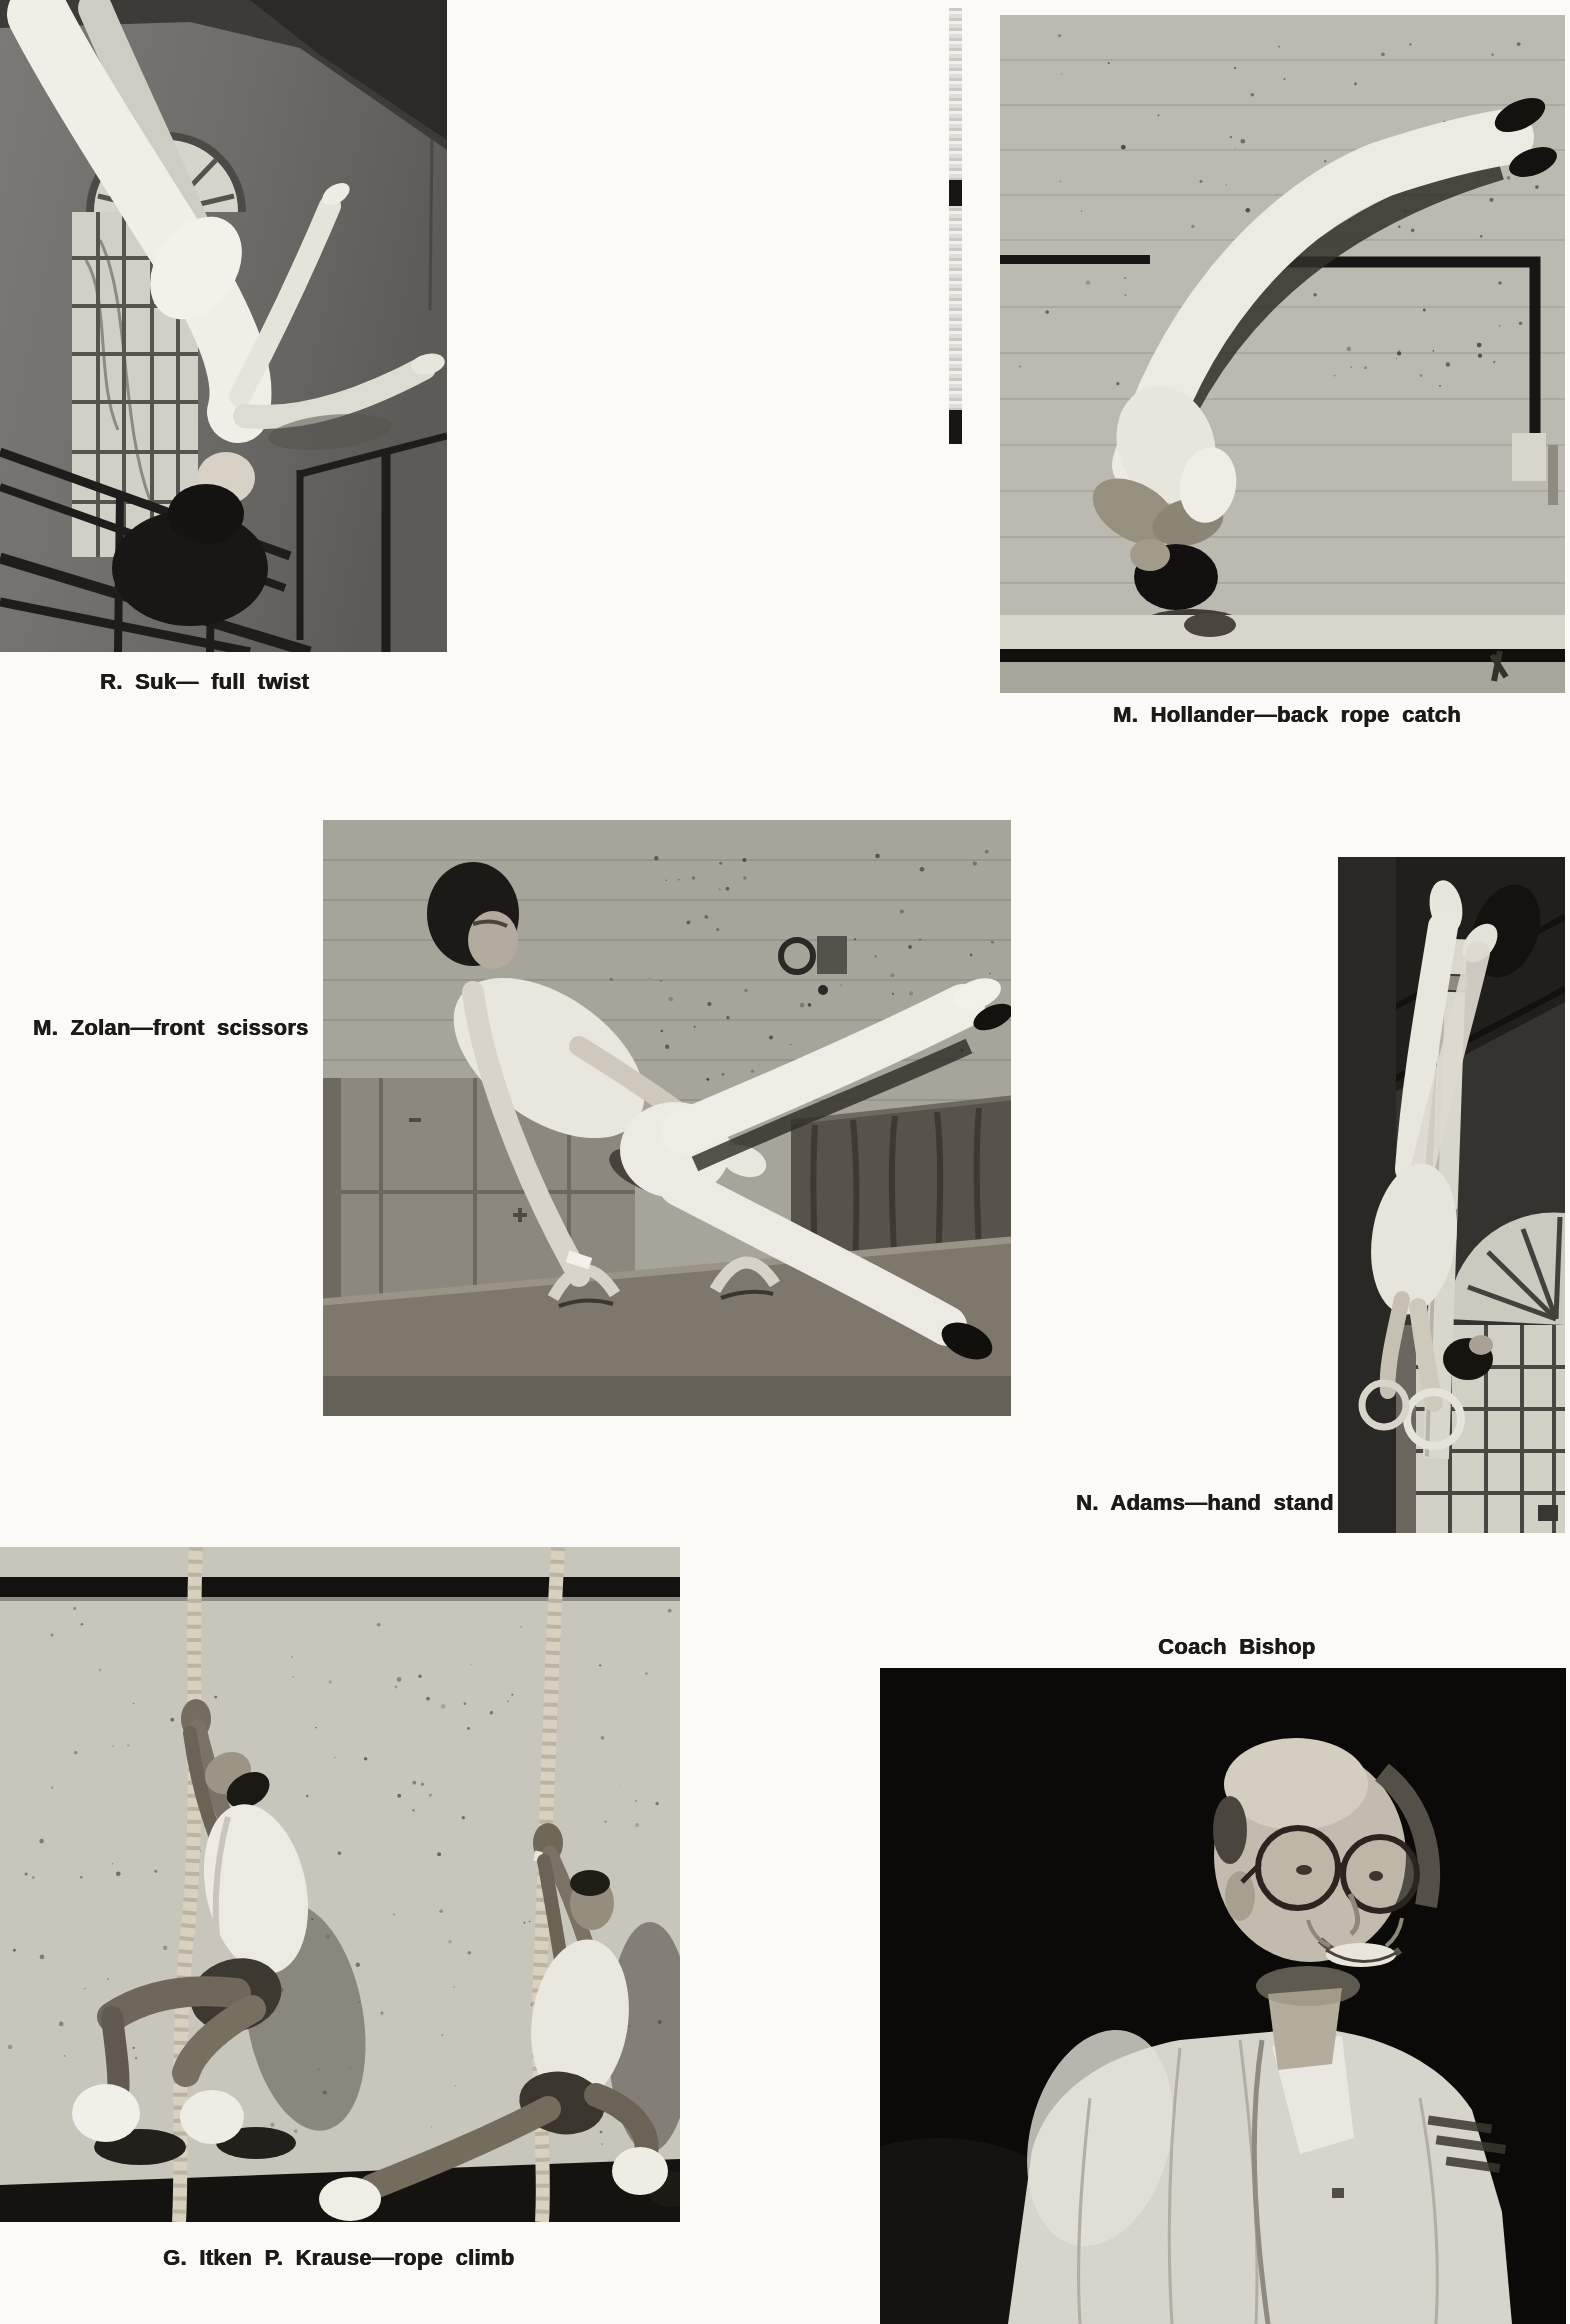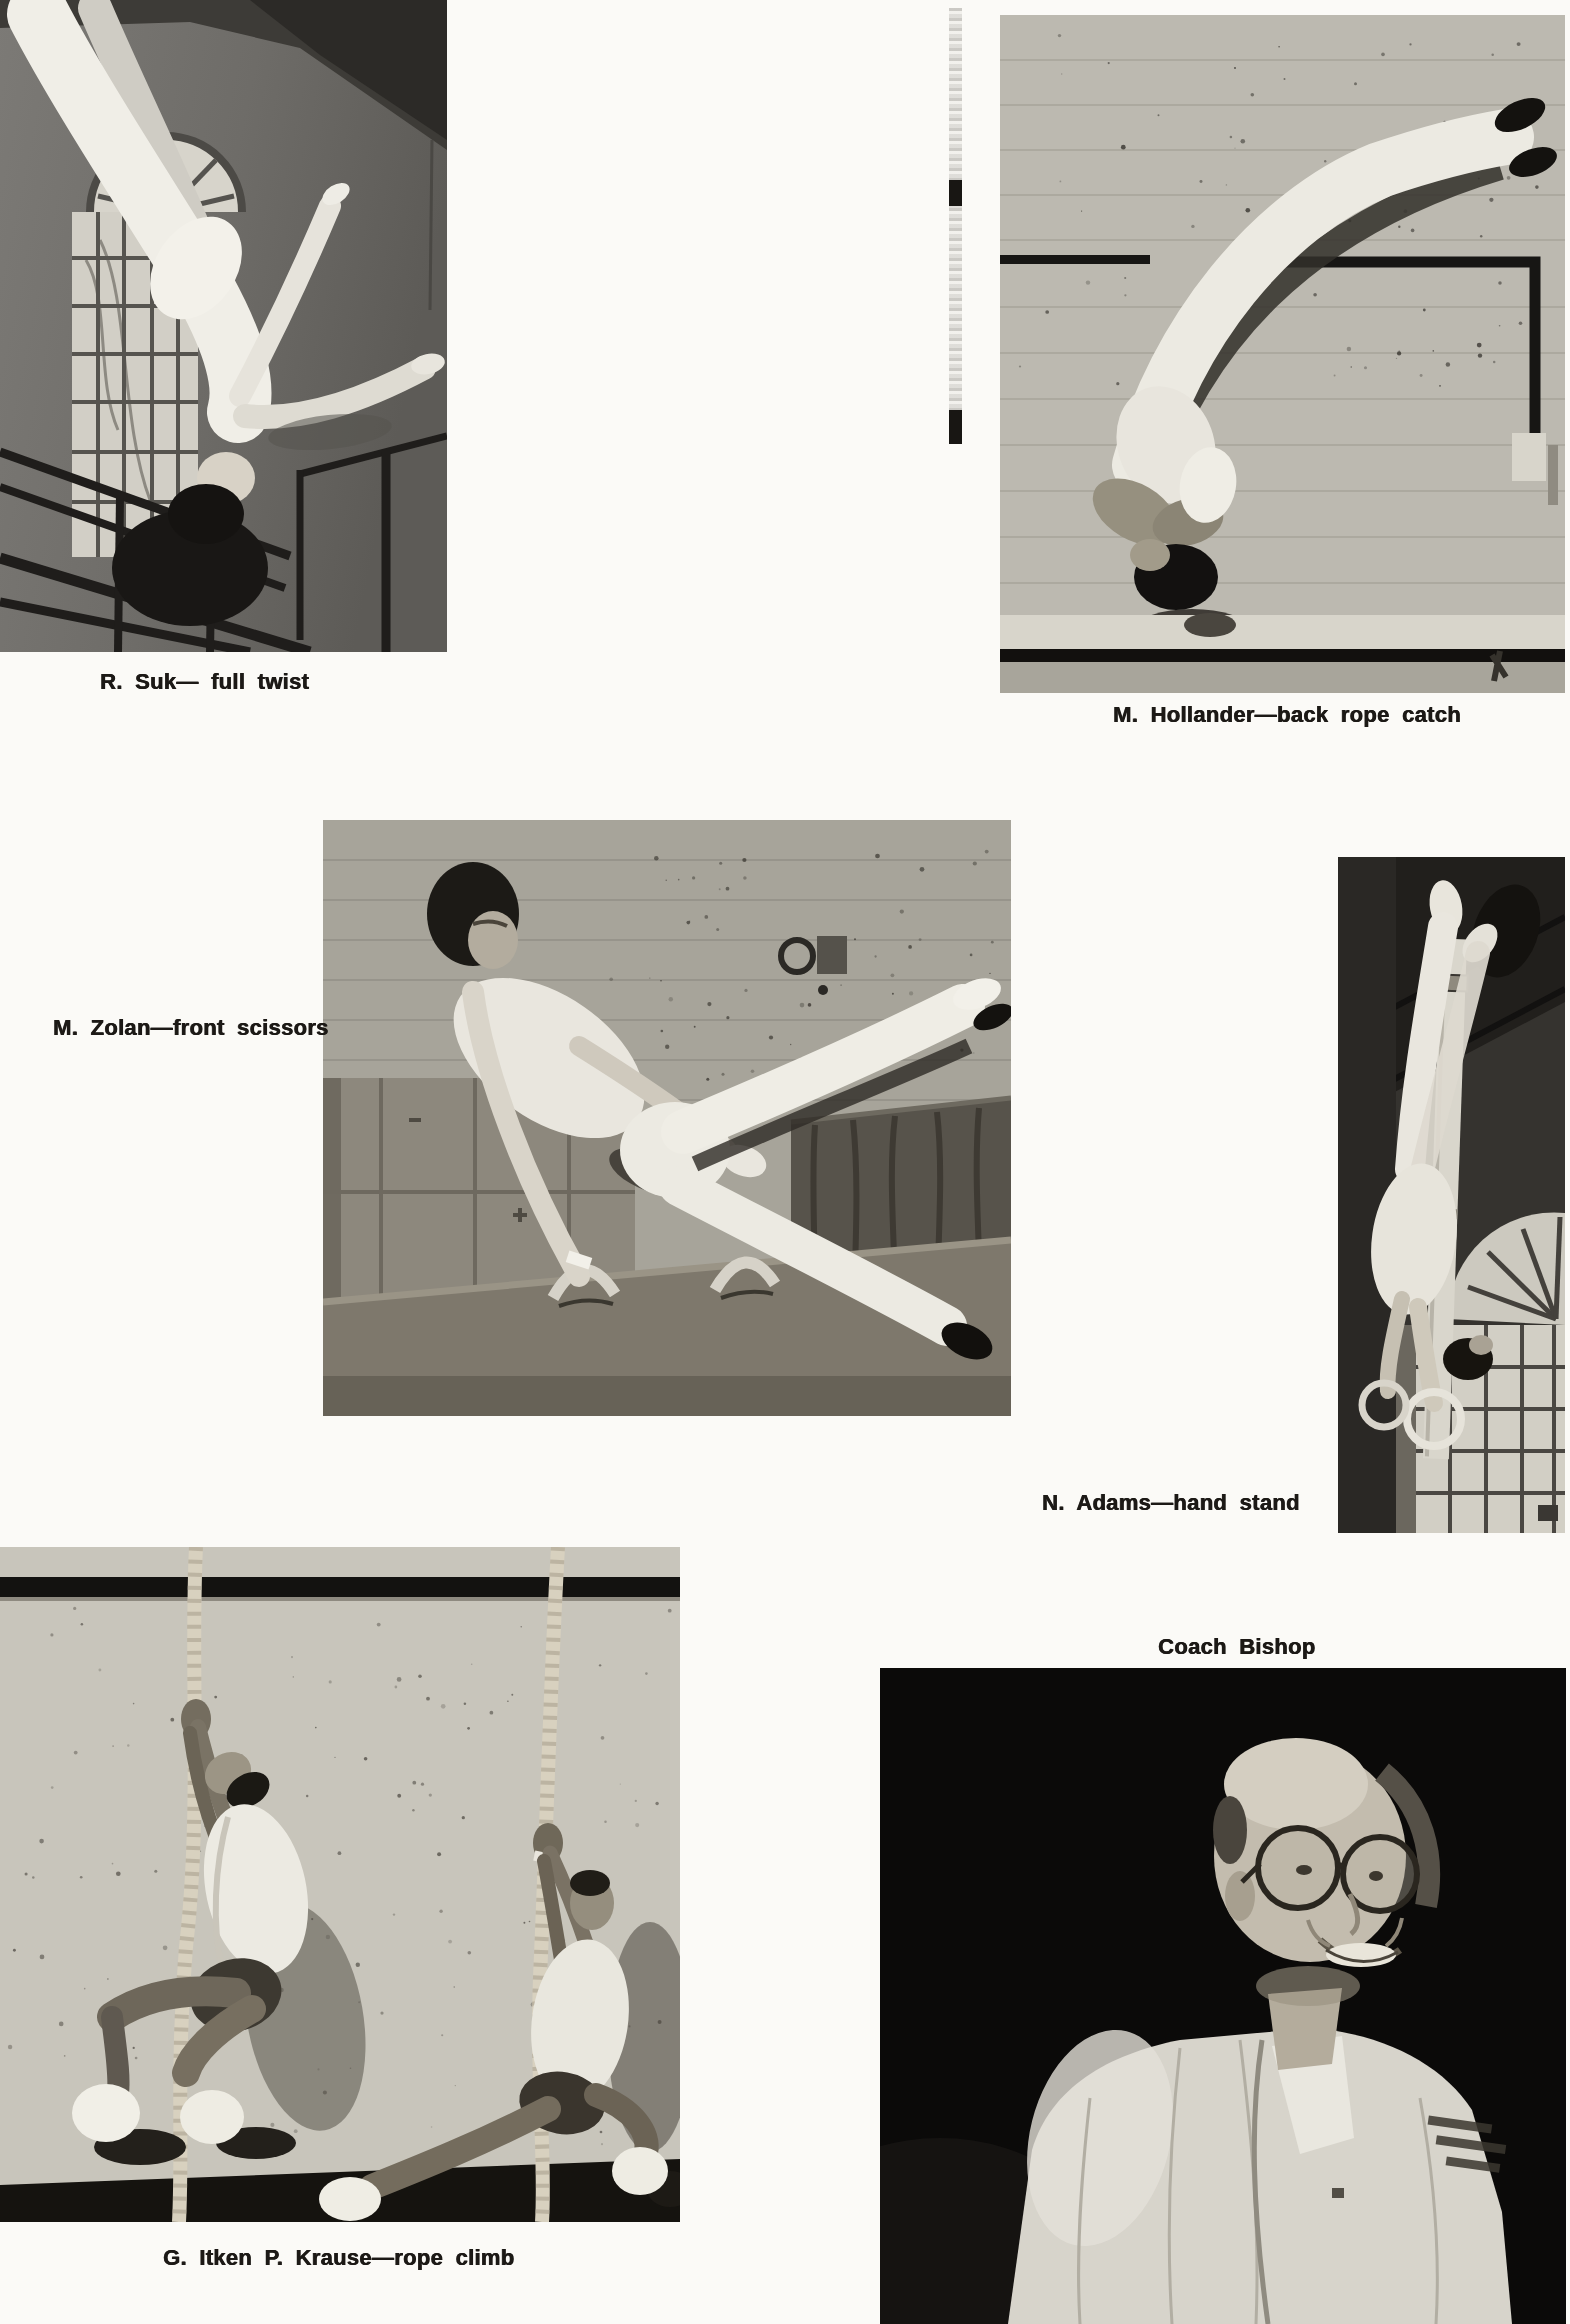--- a/index.html
+++ b/index.html
@@ -357,21 +357,21 @@
         <ellipse cx="352" cy="330" rx="55" ry="48" fill="#eceae2"></ellipse>
         <path d="M372,344 C470,300 572,260 646,226" stroke="#2e2b25" stroke-width="16" fill="none" opacity="0.8"></path>
         <path d="M360,312 C470,266 560,226 640,186" stroke="#efede5" stroke-width="44" fill="none" stroke-linecap="round"></path>
         <ellipse cx="654" cy="174" rx="25" ry="14" fill="#f2f0e9" transform="rotate(-20 654 174)"></ellipse>
         <ellipse cx="670" cy="197" rx="21" ry="11" fill="#14120f" transform="rotate(-25 670 197)"></ellipse>
         <path d="M356,366 C460,420 560,470 624,506" stroke="#eceae2" stroke-width="40" fill="none" stroke-linecap="round"></path>
         <ellipse cx="644" cy="521" rx="27" ry="16" fill="#12100d" transform="rotate(25 644 521)"></ellipse>
       </g>
     </svg>
   </figure>
-  <div class="caption" style="left:33px;top:1016px;margin-left:20px;">M. Zolan—front scissors</div>
+  <div class="caption" style="left:33px;top:1016px;">M. Zolan—front scissors</div>
 
   <figure class="photo" style="left:1338px;top:857px;width:227px;height:676px;">
     <svg viewBox="0 0 227 676" xmlns="http://www.w3.org/2000/svg">
       <rect width="227" height="676" fill="#35332f"></rect>
       <polygon points="0,0 227,0 227,145 0,265" fill="#211f1c"></polygon>
       <g stroke="#121110" stroke-width="6">
         <line x1="0" y1="252" x2="227" y2="132"></line>
         <line x1="0" y1="180" x2="227" y2="60"></line>
       </g>
       <rect x="0" y="0" width="58" height="676" fill="#2a2825"></rect>
@@ -412,21 +412,21 @@
         <ellipse cx="76" cy="382" rx="42" ry="76" fill="#e7e4db" transform="rotate(8 76 382)"></ellipse>
         <path d="M80,450 C86,492 91,522 96,546" stroke="#cfc9bb" stroke-width="18" fill="none" stroke-linecap="round"></path>
         <path d="M64,442 C55,482 48,512 50,534" stroke="#c6c0b2" stroke-width="16" fill="none" stroke-linecap="round"></path>
         <ellipse cx="130" cy="502" rx="25" ry="21" fill="#17140f"></ellipse>
         <ellipse cx="143" cy="488" rx="12" ry="10" fill="#a9a294"></ellipse>
         <circle cx="96" cy="562" r="27" fill="none" stroke="#e6e3da" stroke-width="8"></circle>
         <circle cx="46" cy="548" r="22" fill="none" stroke="#d8d4ca" stroke-width="7"></circle>
       </g>
     </svg>
   </figure>
-  <div class="caption" style="left:1042px;top:1491px;">N. Adams—hand stand</div>
+  <div class="caption" style="left:1076px;top:1491px;">N. Adams—hand stand</div>
 
   <div class="caption" style="left:1158px;top:1626px;margin-top:9px;">Coach Bishop</div>
 
   <figure class="photo" style="left:0;top:1547px;width:680px;height:675px;">
     <svg viewBox="0 0 680 675" xmlns="http://www.w3.org/2000/svg">
       <rect width="680" height="675" fill="#c8c5bb"></rect>
       <g>
           <circle cx="10.1" cy="499.9" r="2.24" fill="#4a463f" opacity="0.40"></circle>
           <circle cx="307.2" cy="248.9" r="1.26" fill="#4a463f" opacity="0.59"></circle>
           <circle cx="471.7" cy="117.3" r="0.82" fill="#4a463f" opacity="0.28"></circle>

